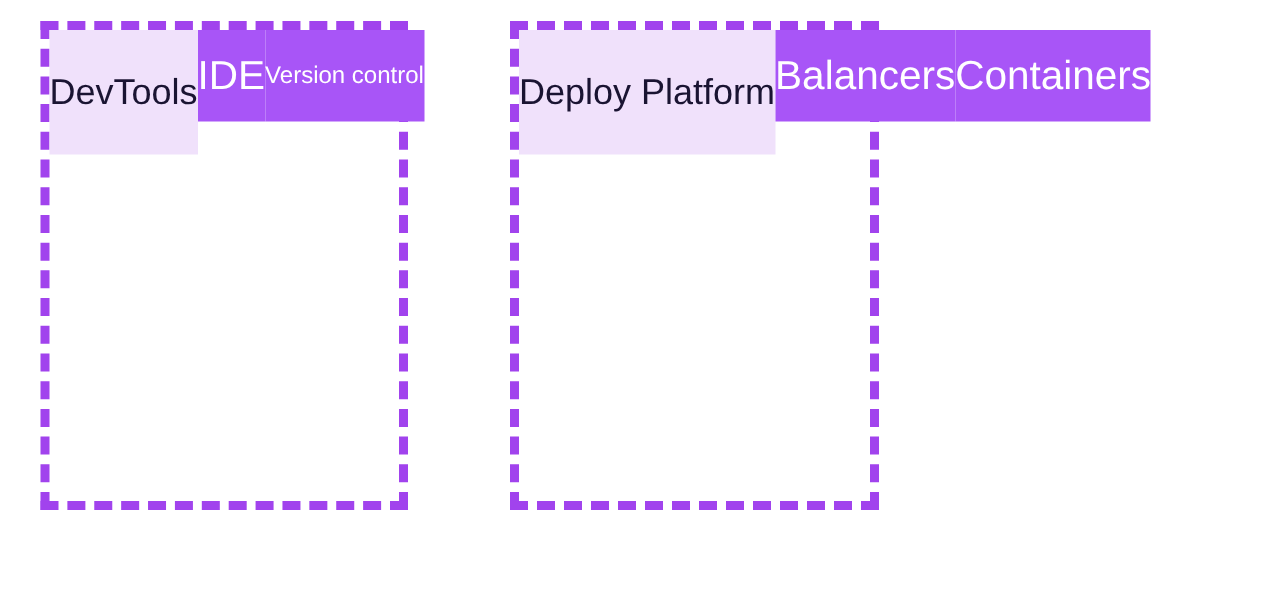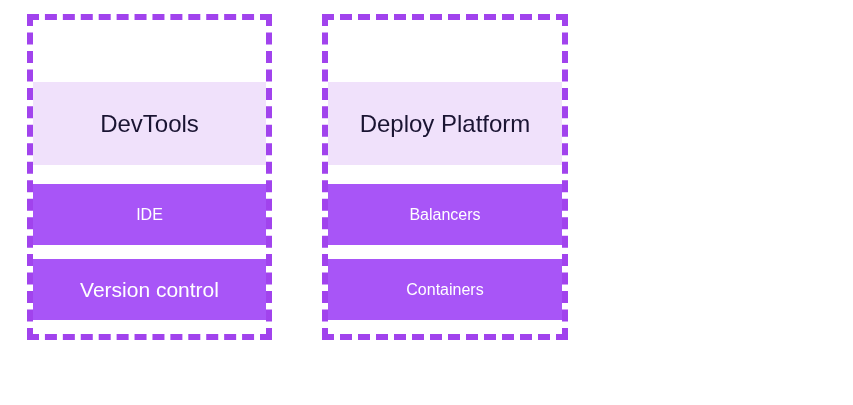--- a/index.html
+++ b/index.html
@@ -23,56 +23,55 @@
     width: 853px;
     height: 405px;
     background: var(--bg);
   }
   .column {
     position: absolute;
     top: 14px;
     height: 326px;
     border: 6px dashed var(--border-purple);
     display: flex;
-    flex-direction: column;
-    justify-content: flex-end;
+    flex-direction: row;
   }
   .column.left  { left: 27px;  width: 245px; }
-  .column.right { left: 322px; width: 246px; }
+  .column.right { left: 340px; width: 246px; }
   .col-header {
     height: 83px;
     margin-bottom: 19px;
     background: var(--header-bg);
     color: var(--header-text);
     font-size: 24px;
     display: flex;
     align-items: center;
     justify-content: center;
     text-align: center;
     flex-shrink: 0;
   }
   .block {
     height: 61px;
     margin-bottom: 14px;
     background: var(--block-purple);
     color: var(--block-text);
-    font-size: 16px;
+    font-size: 27px;
     display: flex;
     flex-direction: column;
     align-items: center;
     justify-content: center;
     text-align: center;
     flex-shrink: 0;
   }
   .block.last {
     margin-bottom: 0;
     flex-grow: 1;
   }
   .block.two-line {
-    font-size: 21px;
+    font-size: 16px;
     line-height: 27px;
   }
 </style>
 </head>
 <body>
 
 <div class="canvas">
 
   <div class="column left">
     <div class="col-header">DevTools</div>

